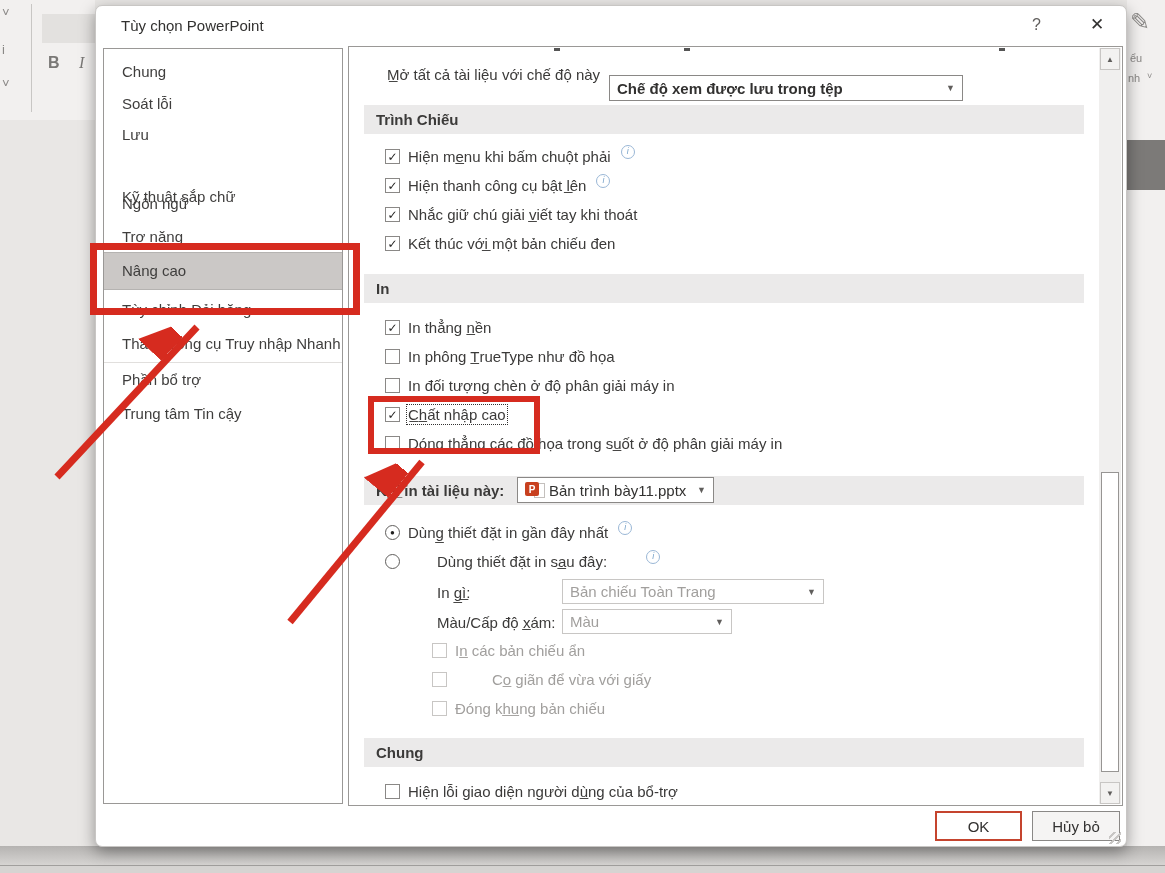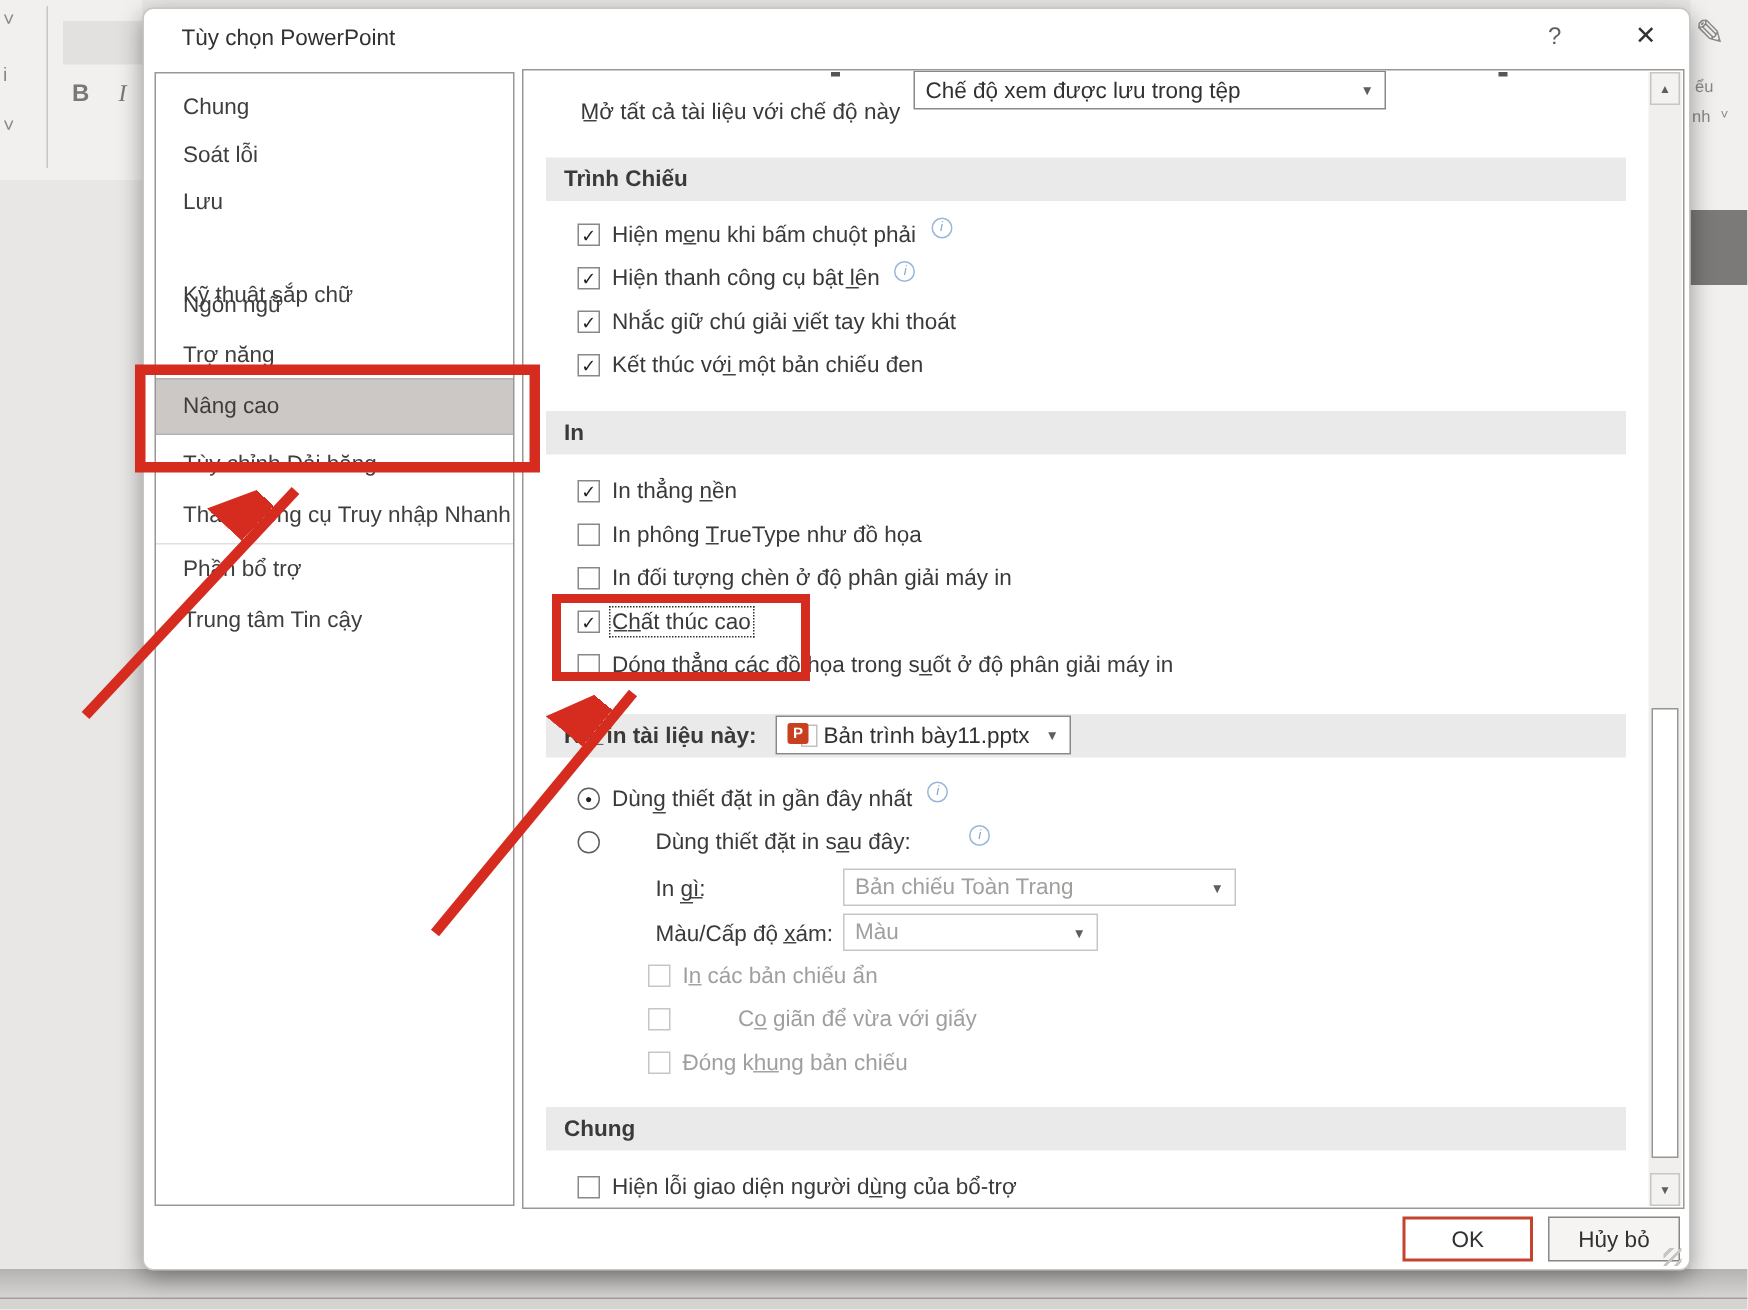--- a/index.html
+++ b/index.html
@@ -124,21 +124,21 @@
     <div class="side-item" style="top:352px;">Trung tâm Tin cậy</div>
   </div>
 
   <div class="abs content">
 
     <div class="remnant" style="left:205px;"></div>
     <div class="remnant" style="left:335px;"></div>
     <div class="remnant" style="left:650px;"></div>
 
     <div class="plain-label" style="left:38px;top:19px;">M̲ở tất cả tài liệu với chế độ này</div>
-    <div class="dropdown" style="left:260px;top:0;width:315px;height:26px;">
+    <div class="dropdown" style="left:260px;top:28px;width:354px;height:26px;font-weight:bold;">
       <span>Chế độ xem được lưu trong tệp</span>
       <span class="dd-arrow">▼</span>
     </div>
 
     <div class="section-bar" style="top:58px;">Trình Chiếu</div>
     <div class="row" style="left:36px;top:101px;">
       <span class="cb">✓</span>
       <span>Hiện me̲nu khi bấm chuột phải</span>
       <span class="info">i</span>
     </div>
@@ -164,21 +164,21 @@
     <div class="row" style="left:36px;top:301px;">
       <span class="cb"></span>
       <span>In phông T̲rueType như đồ họa</span>
     </div>
     <div class="row" style="left:36px;top:330px;">
       <span class="cb"></span>
       <span>In đối tượng chèn ở độ phân giải máy in</span>
     </div>
     <div class="row" style="left:36px;top:359px;">
       <span class="cb">✓</span>
-      <span class="focus-outline">C̲h̲ất thúc cao</span>
+      <span class="focus-outline">C̲h̲ất nhập cao</span>
     </div>
     <div class="row" style="left:36px;top:388px;">
       <span class="cb"></span>
       <span>Dóng thẳng các đồ họa trong su̲ốt ở độ phân giải máy in</span>
     </div>
 
     <div class="section-bar" style="top:429px;">
       <span>Kh̲i̲ in tài liệu này:</span>
     </div>
     <div class="dropdown" style="left:168px;top:430px;width:197px;height:26px;">

